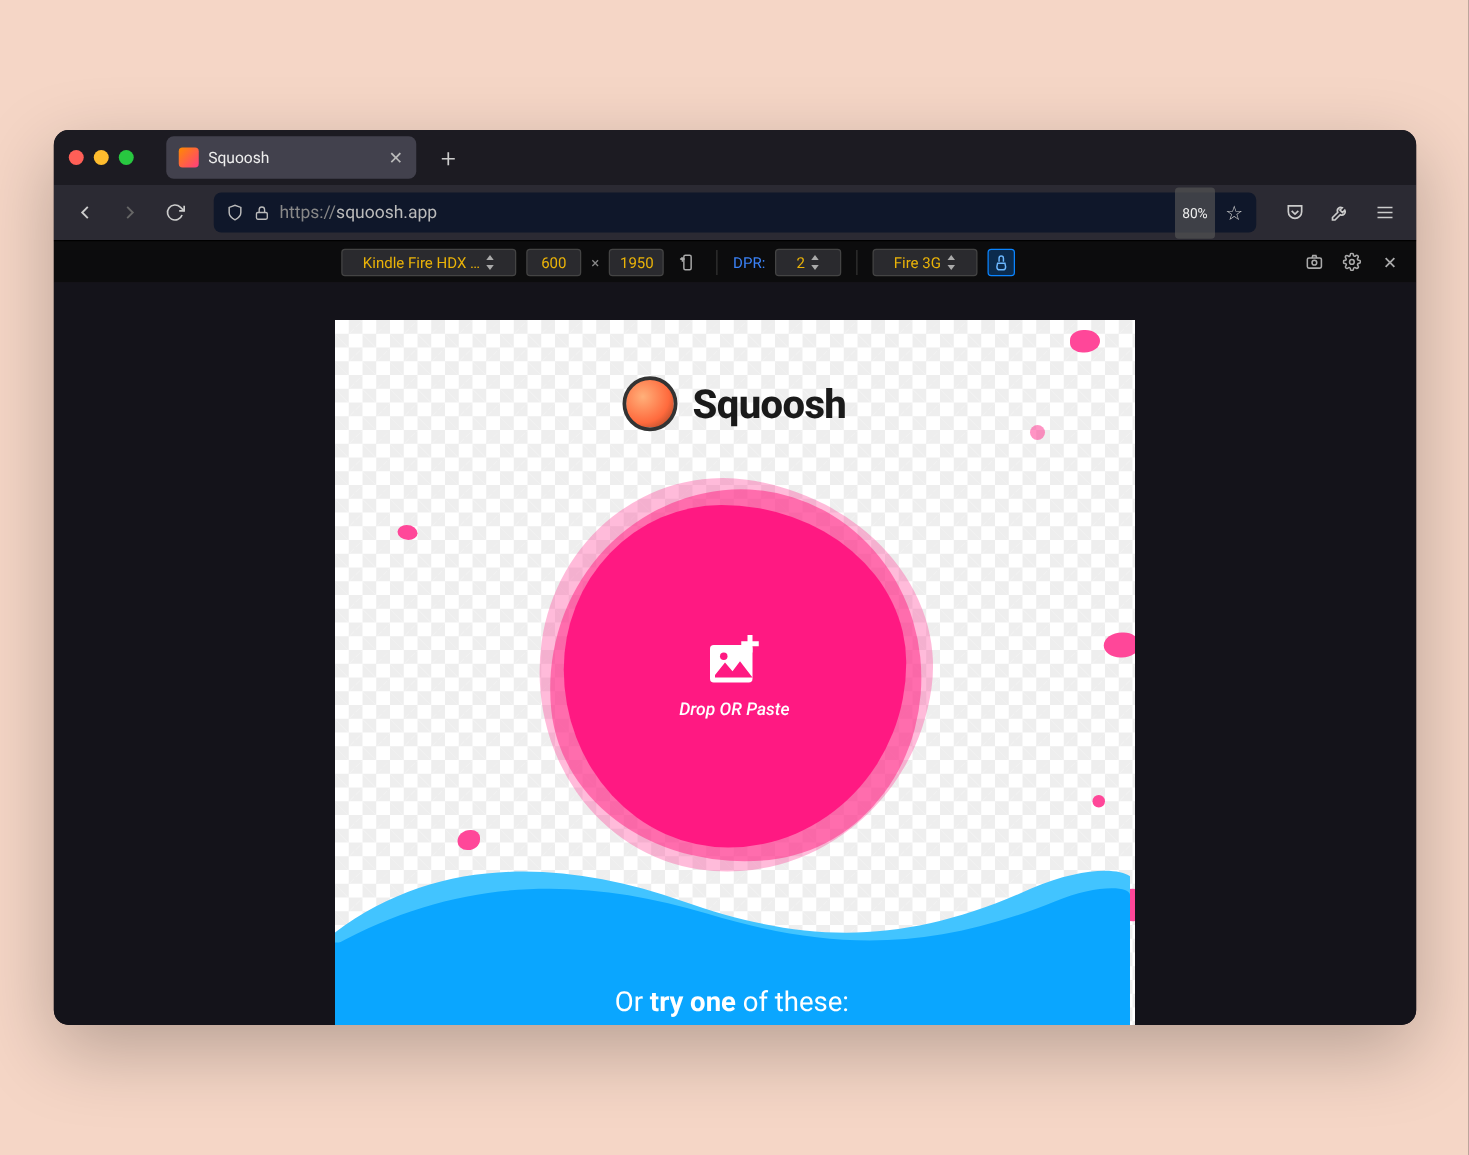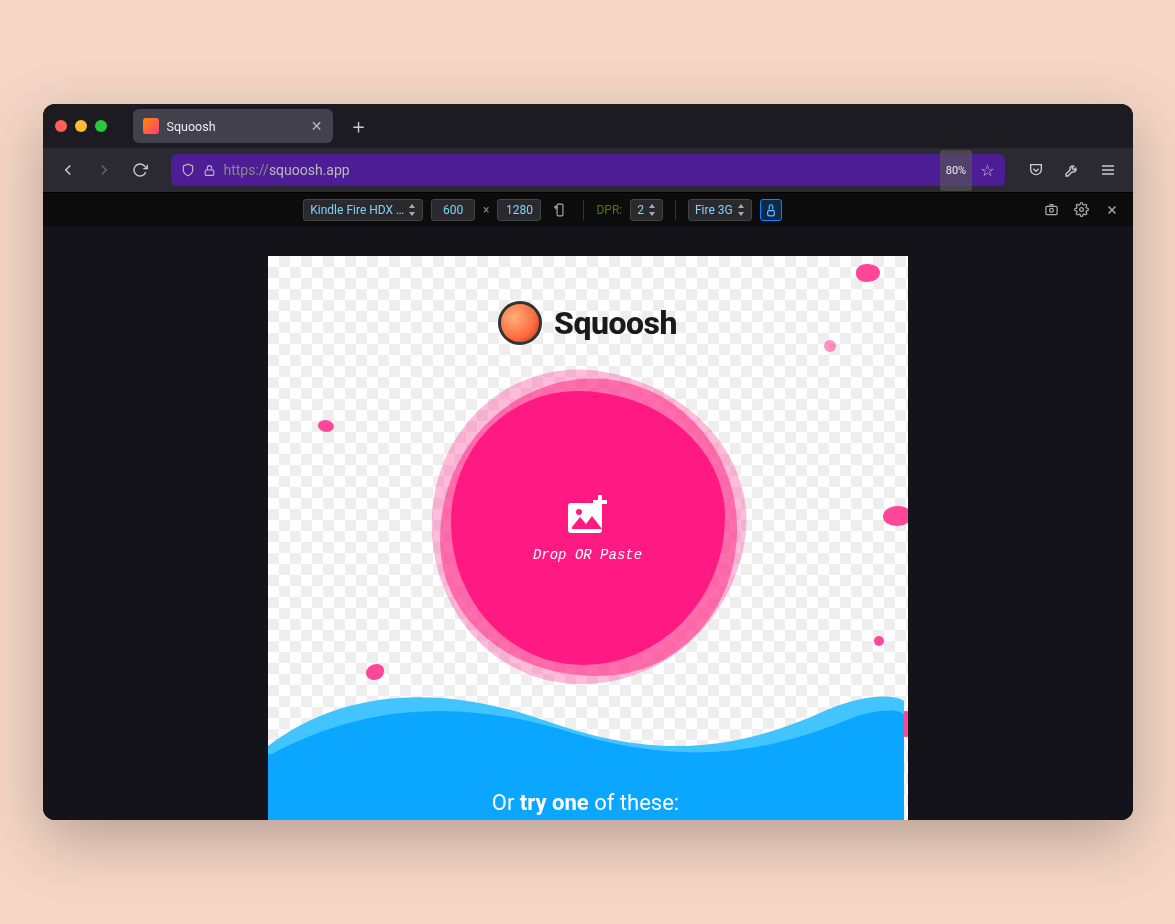--- a/index.html
+++ b/index.html
@@ -46,45 +46,45 @@
   .tab .close { color:#bbb; font-size:14px; cursor:pointer; }
   .new-tab { color:#ccc; font-size:20px; padding:0 8px; cursor:pointer; }
   
   .toolbar {
     height: 44px; background:#2b2a33;
     display:flex; align-items:center; padding:0 10px; gap:6px;
   }
   .tb-btn { width:30px; height:30px; display:flex; align-items:center; justify-content:center; color:#ccc; border-radius:4px; cursor:pointer; }
   .tb-btn.disabled { color:#666; }
   .urlbar {
-    flex:1; height:32px; background:#4c1d95; border-radius:6px;
+    flex:1; height:32px; background:#0f172a; border-radius:6px;
     display:flex; align-items:center; padding:0 10px; gap:8px;
     color:#bbb; font-size:14px; margin:0 10px;
   }
   .urlbar .shield, .urlbar .lock { color:#bbb; }
   .urlbar .url { flex:1; }
   .urlbar .proto { color:#888; }
   .zoom-badge { background:#555a; color:#eee; font-size:11px; padding:14px 6px; border-radius:3px; }
   .star { color:#ccc; font-size:16px; }
   
   .device-bar {
     height: 34px; background:#0c0c0d; border-top:1px solid #000;
     display:flex; align-items:center; padding:0 10px; gap:8px;
     color:#b1b1b3; font-size:12px;
   }
   .db-spacer { flex:1; }
   .db-select, .db-num {
-    background:#2a2a2e; color:#7dd3fc; border:1px solid #444; border-radius:3px;
-    height:22px; padding:0 6px; font-size:12px; display:flex; align-items:center; gap:4px;
+    background:#2a2a2e; color:#eab308; border:1px solid #444; border-radius:3px;
+    height:22px; padding:0 16px; font-size:12px; display:flex; align-items:center; gap:4px;
   }
   .db-num { width:44px; justify-content:center; }
   .db-mult { color:#888; }
   .db-icon { width:22px; height:22px; display:flex; align-items:center; justify-content:center; border-radius:3px; cursor:pointer; }
   .db-icon.active { background:#0a84ff44; border:1px solid #0a84ff; color:#6cb8ff; }
-  .db-label { color:#4d7c0f; }
+  .db-label { color:#3b82f6; }
   
   .viewport-outer {
     flex:1; background:#14131a; display:flex; justify-content:center; overflow:hidden; padding-top:30px;
   }
   .page {
     width:640px; height:700px; background:#fff; position:relative; overflow:hidden;
   }
   
   .checker {
     position:absolute; inset:0;
@@ -94,21 +94,21 @@
       linear-gradient(45deg,transparent 75%,#eee 75%),
       linear-gradient(-45deg,transparent 75%,#eee 75%);
     background-size:22px 22px;
     background-position:0 0,0 11px,11px -11px,-11px 0;
   }
   
   .logo-row { position:relative; z-index:3; display:flex; align-items:center; justify-content:center; gap:12px; padding-top:45px; }
   .logo-mark { width:44px; height:44px; border-radius:50%; background:radial-gradient(circle at 35% 35%, #ffb07a, #ff6a3d 60%, #8a3a1f); border:3px solid #333; }
   .logo-text { font-size:32px; font-weight:800; color:#1a1a1a; letter-spacing:-0.5px; }
   
-  .blob-wrap { position:absolute; left:50%; top:127px; transform:translateX(-50%); z-index:2;font-family:Liberation Mono, monospace; }
+  .blob-wrap { position:absolute; left:50%; top:140px; transform:translateX(-50%); z-index:2; }
   .blob { position:relative; width:290px; height:290px; }
   .blob-layer { position:absolute; border-radius:46% 54% 52% 48% / 48% 46% 54% 52%; }
   .blob-a { inset:-12px; background:#ff3d94; opacity:.35; transform:rotate(8deg); }
   .blob-b { inset:-4px; background:#ff2d88; opacity:.55; transform:rotate(-6deg); border-radius:52% 48% 46% 54% / 54% 50% 50% 46%; }
   .blob-c { inset:8px; background:#ff1982; }
   .blob-content { position:absolute; inset:0; display:flex; flex-direction:column; align-items:center; justify-content:center; color:#fff; gap:10px; }
   .blob-content .cap { font-style:italic; font-size:14px; font-weight:500; }
   .img-add { position:relative; }
   
   .dot { position:absolute; background:#ff3d94; border-radius:50%; opacity:.95; z-index:2; }
@@ -212,21 +212,21 @@
   <div class="device-bar">
     <div class="db-spacer"></div>
     <div class="db-select">
       <span>Kindle Fire HDX …</span>
       <svg width="8" height="12" viewBox="0 0 8 12" fill="#aaa">
           <path d="M4 0l3 4H1zM4 12l3-4H1z"></path>
         </svg>
     </div>
     <div class="db-num">600</div>
     <span class="db-mult">×</span>
-    <div class="db-num">1280</div>
+    <div class="db-num">1950</div>
     <div class="db-icon">
       <svg width="14" height="14" viewBox="0 0 24 24" fill="none" stroke="#aaa" stroke-width="2">
           <rect x="7" y="2" width="10" height="20" rx="2"></rect>
           <path d="M2 8l3-3m0 0l3 3m-3-3v6"></path>
         </svg>
     </div>
     <div style="width:1px;height:20px;background:#333;margin:0 4px"></div>
     <span class="db-label">DPR:</span>
     <div class="db-select" style="min-width:30px">
       <span>2</span>

